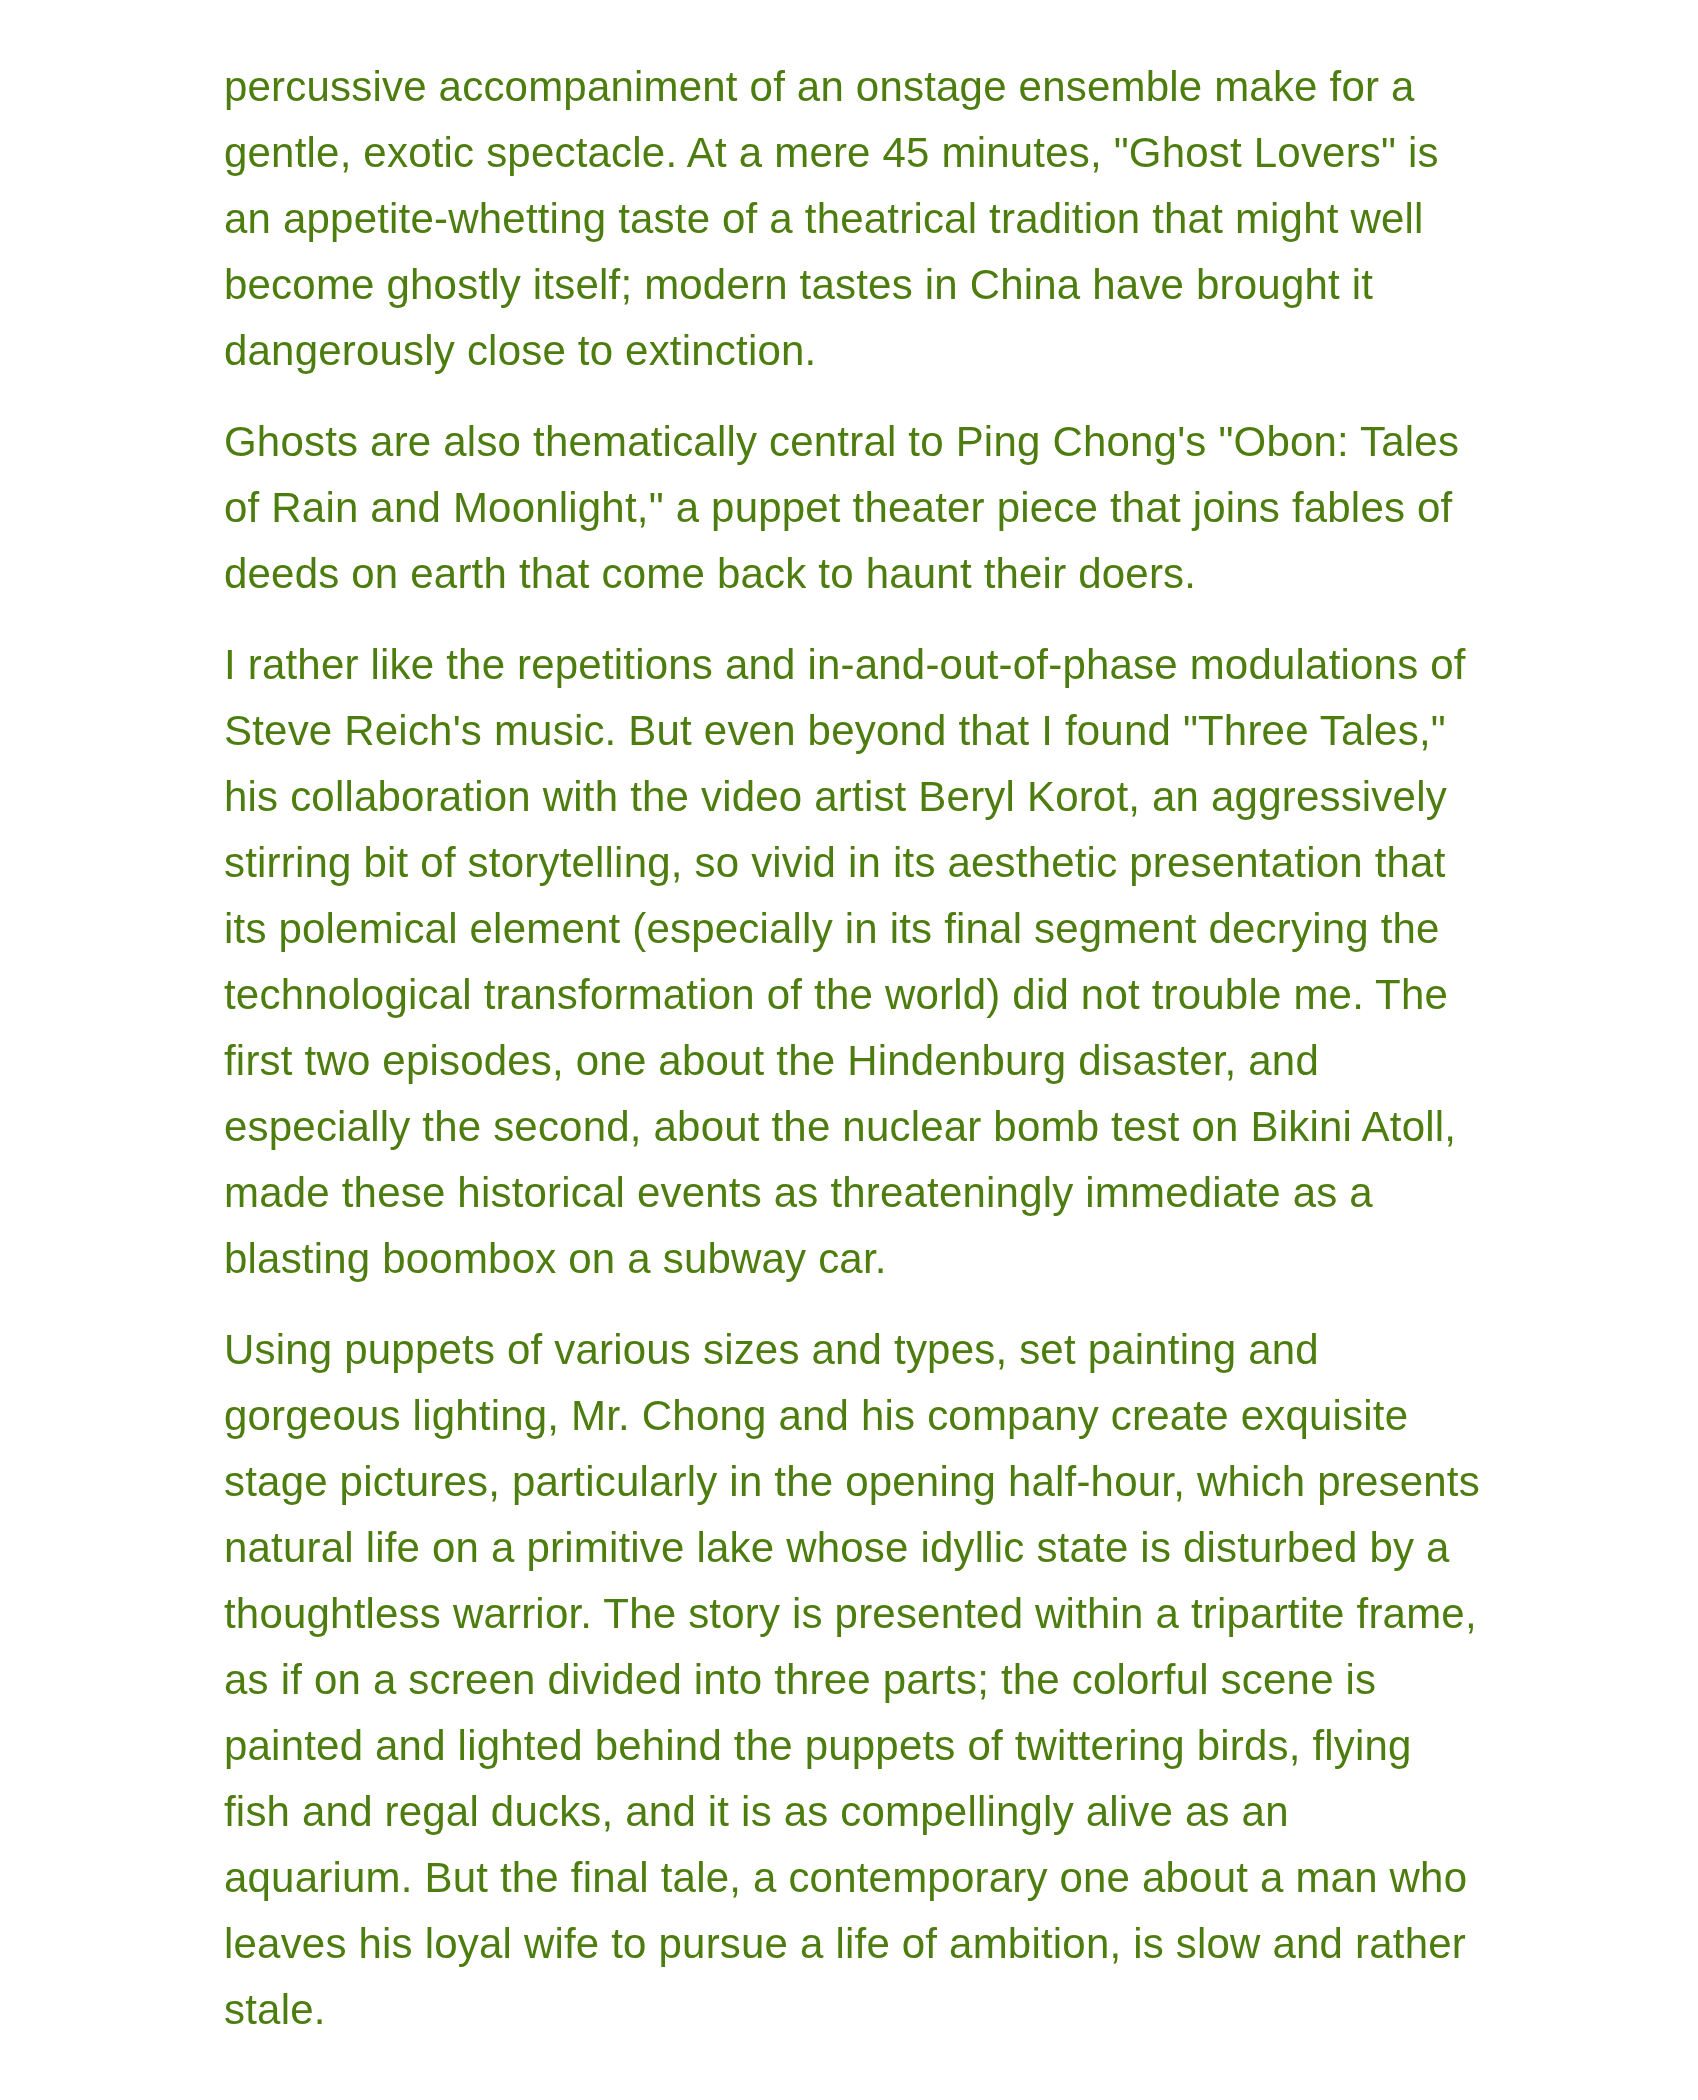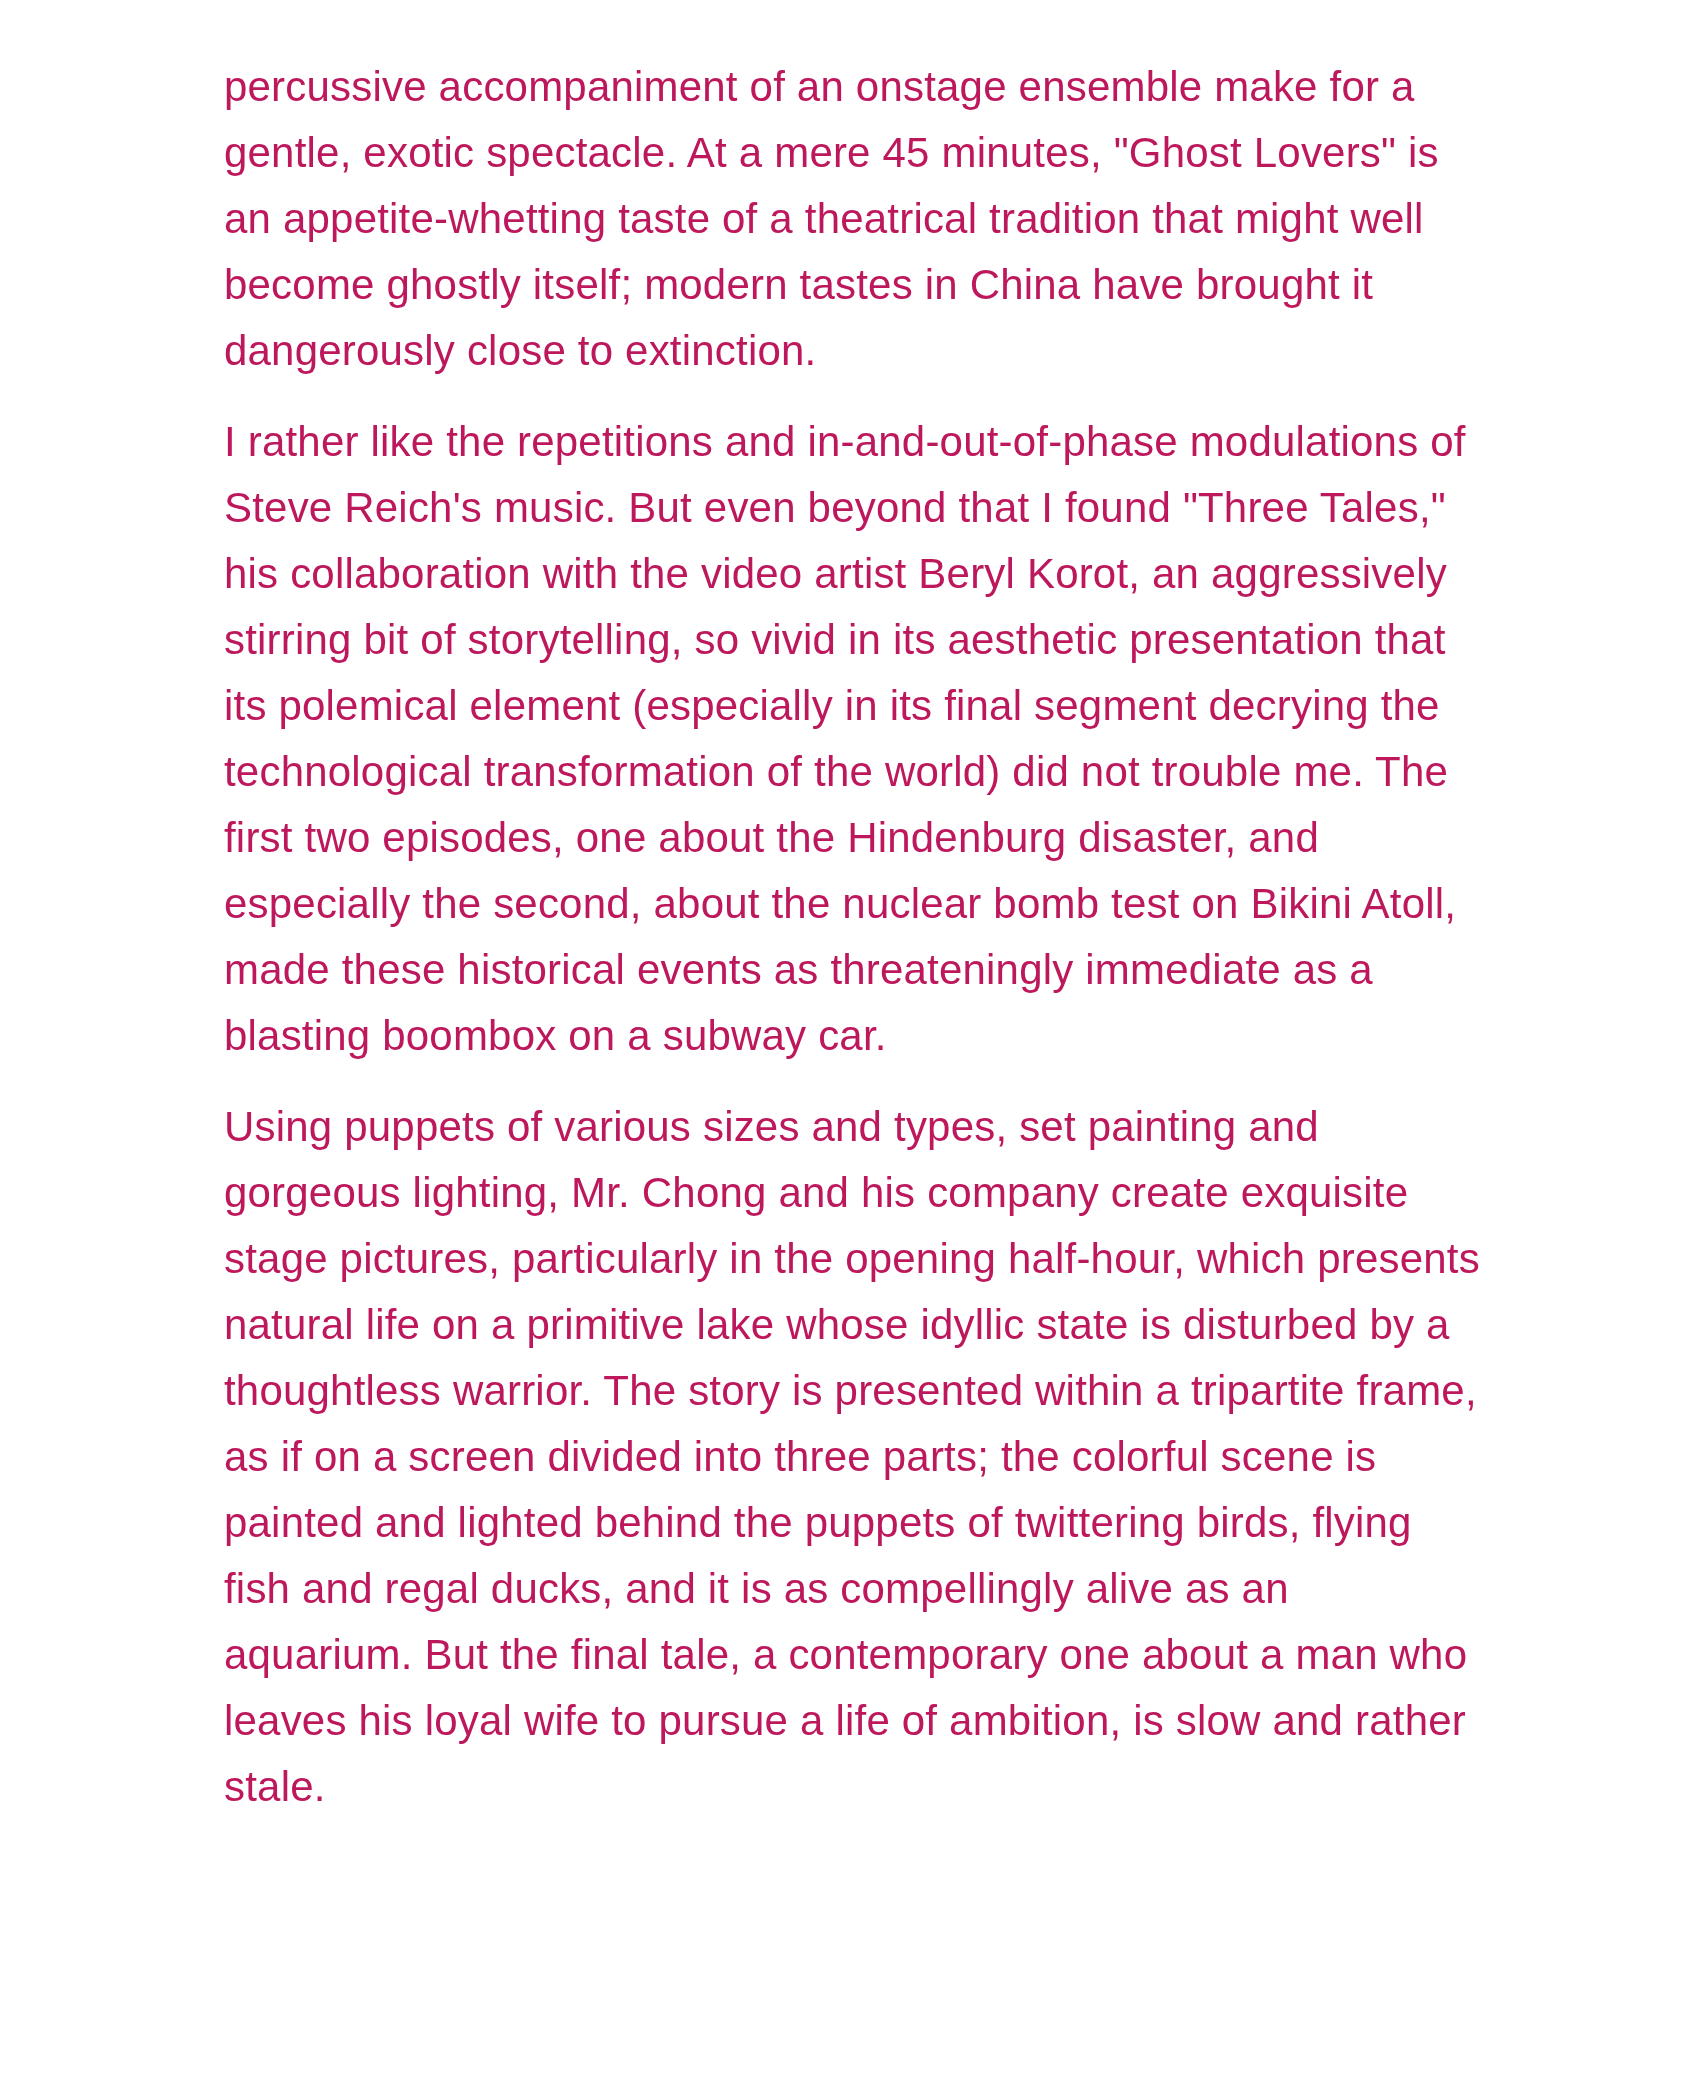--- a/index.html
+++ b/index.html
@@ -15,34 +15,37 @@
   }
   .article {
     box-sizing: border-box;
     padding: 54px 140px 0 224px;
   }
   .para {
     margin: 0 0 25px 0;
     font-size: 42px;
     line-height: 66px;
     letter-spacing: 0.2px;
-    color: #be185d;
+    color: #4d7c0f;
     white-space: pre-line;
     text-align: left;
   }
 </style>
 </head>
 <body>
 
 <main class="article">
   <p class="para">percussive accompaniment of an onstage ensemble make for a
 gentle, exotic spectacle. At a mere 45 minutes, "Ghost Lovers" is
 an appetite-whetting taste of a theatrical tradition that might well
 become ghostly itself; modern tastes in China have brought it
 dangerously close to extinction.</p>
+  <p class="para">Ghosts are also thematically central to Ping Chong's "Obon: Tales
+of Rain and Moonlight," a puppet theater piece that joins fables of
+deeds on earth that come back to haunt their doers.</p>
   <p class="para">I rather like the repetitions and in-and-out-of-phase modulations of
 Steve Reich's music. But even beyond that I found "Three Tales,"
 his collaboration with the video artist Beryl Korot, an aggressively
 stirring bit of storytelling, so vivid in its aesthetic presentation that
 its polemical element (especially in its final segment decrying the
 technological transformation of the world) did not trouble me. The
 first two episodes, one about the Hindenburg disaster, and
 especially the second, about the nuclear bomb test on Bikini Atoll,
 made these historical events as threateningly immediate as a
 blasting boombox on a subway car.</p>

